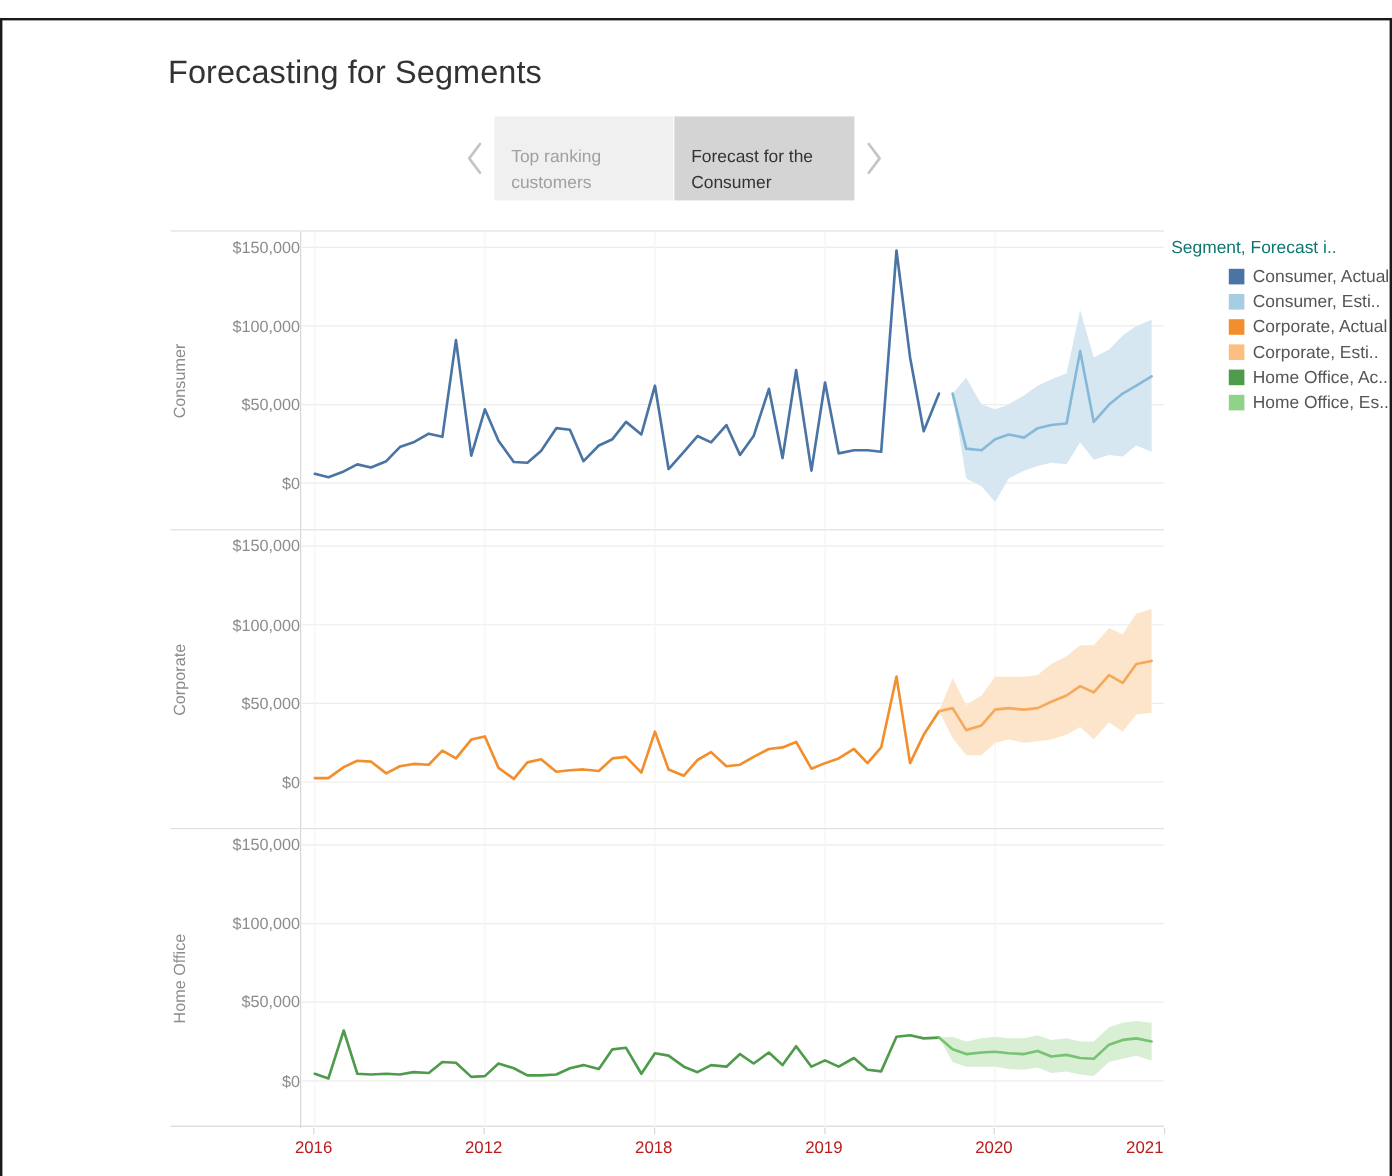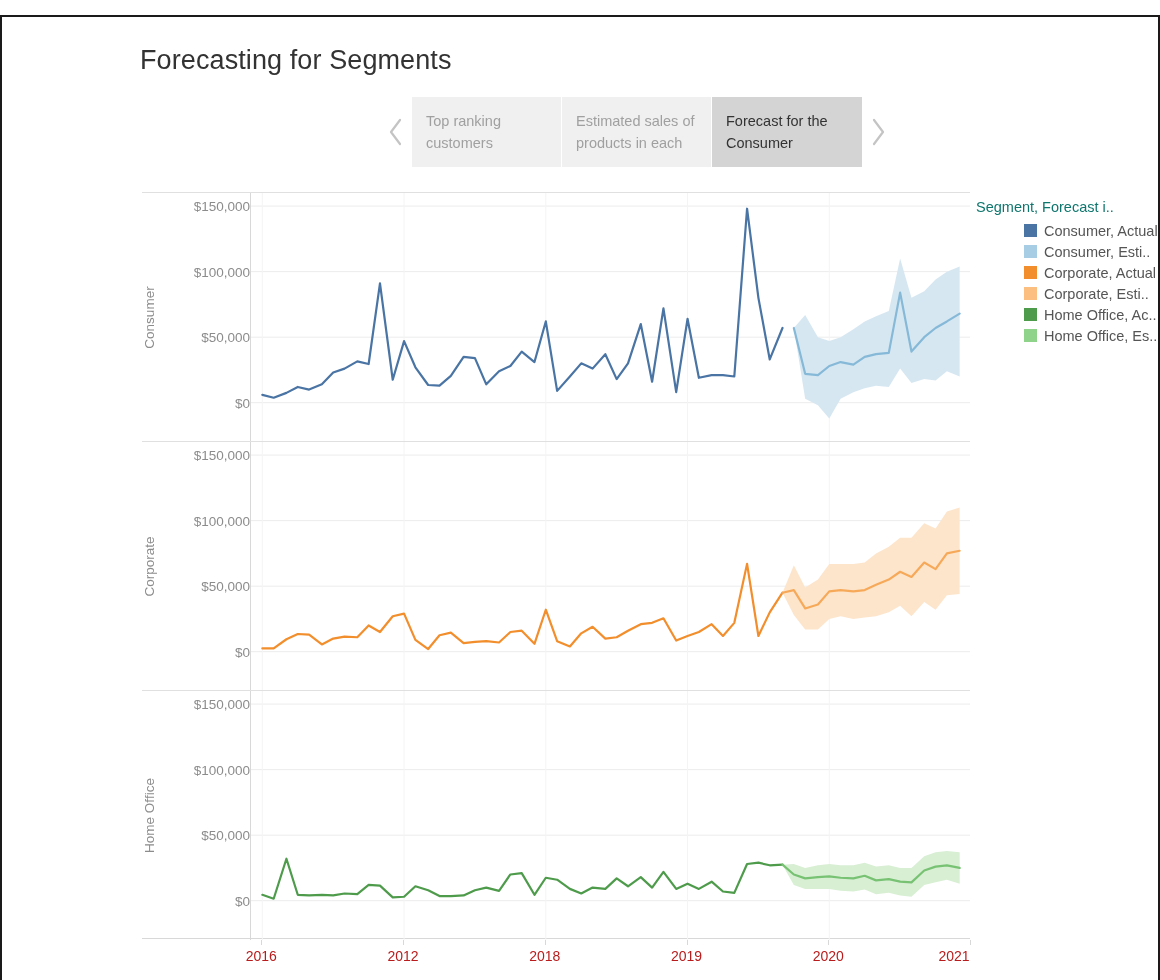--- a/index.html
+++ b/index.html
@@ -52,21 +52,21 @@
     font-size: 30px;
     line-height: 1;
     font-weight: 300;
     user-select: none;
   }
   .nav-arrow svg { display: block; }
   .tab {
     width: 150px;
     height: 70px;
     box-sizing: border-box;
-    padding: 13px 14px 0 14px;
+    padding: 23px 14px 0 14px;
     margin: 0;
     background: #f0f0f0;
     color: #a0a0a0;
     font-size: 14.5px;
     line-height: 22px;
     border-right: 1px solid #ffffff;
     overflow: hidden;
   }
   .tab.active {
     background: #d4d4d4;
@@ -199,21 +199,20 @@
 
   <div id="dash-title">Forecasting for Segments</div>
 
   <div id="tabstrip">
     <div class="nav-arrow">
       <svg width="18" height="30" viewBox="0 0 18 30" aria-hidden="true">
         <polyline points="13,3 4,15 13,27" fill="none" stroke="#c4c4c4" stroke-width="2.2" stroke-linecap="round" stroke-linejoin="round"></polyline>
       </svg>
     </div>
     <div class="tab">Top ranking customers</div>
-    <div class="tab">Estimated sales of products in each</div>
     <div class="tab active">Forecast for the Consumer</div>
     <div class="nav-arrow">
       <svg width="18" height="30" viewBox="0 0 18 30" aria-hidden="true">
         <polyline points="5,3 14,15 5,27" fill="none" stroke="#c4c4c4" stroke-width="2.2" stroke-linecap="round" stroke-linejoin="round"></polyline>
       </svg>
     </div>
   </div>
 
   <div id="chart-area">
     <div class="panel" id="panel-consumer">

